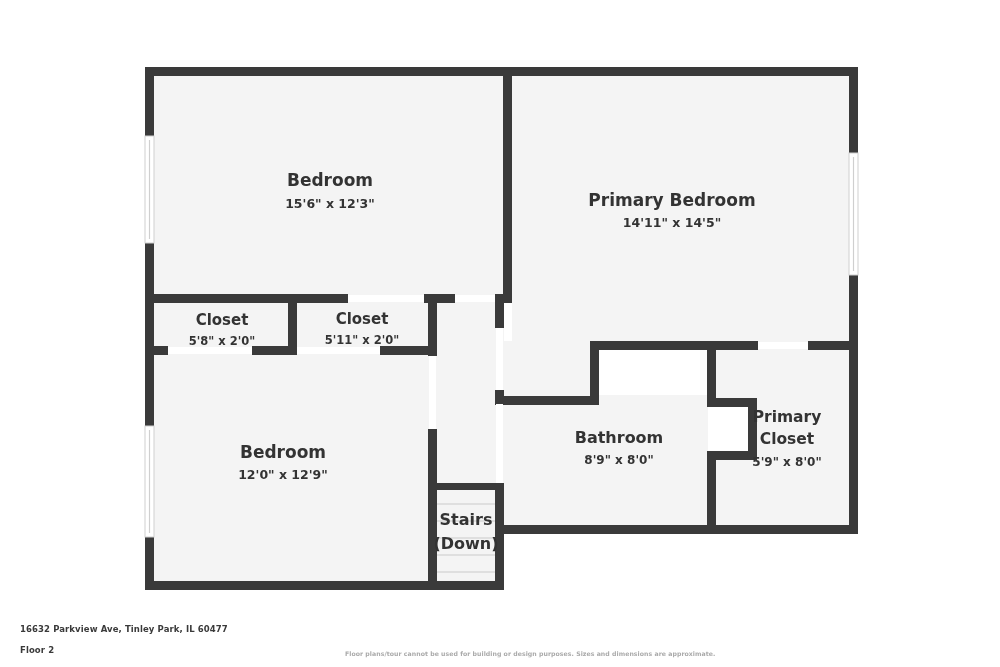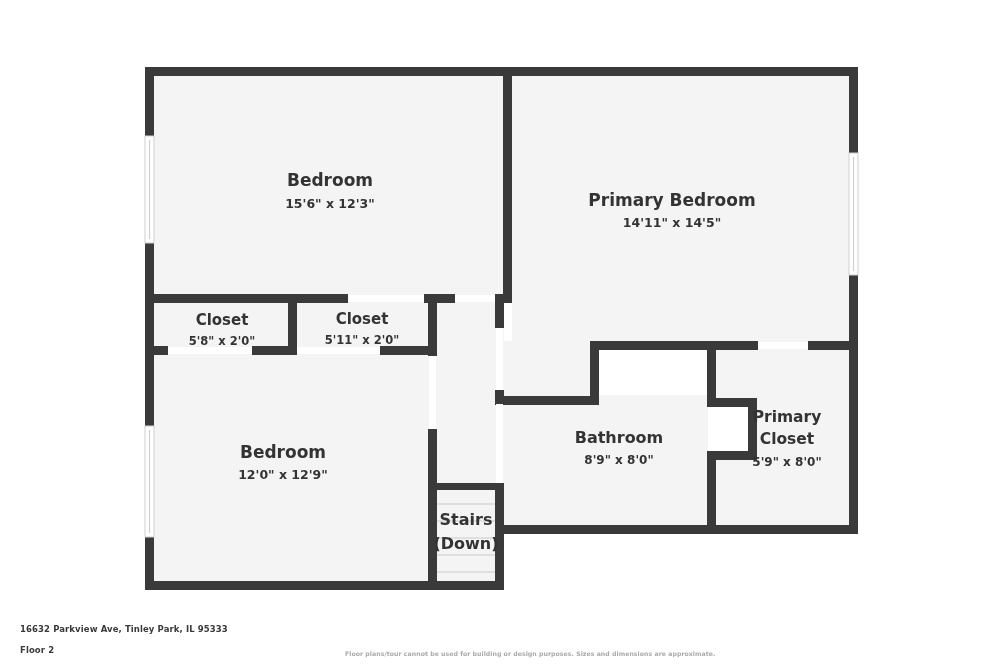--- a/index.html
+++ b/index.html
@@ -188,15 +188,15 @@
 
     <text class="rm-name" x="787" y="422" font-size="15.5">Primary</text>
     <text class="rm-name" x="787" y="444" font-size="15.5">Closet</text>
     <text class="rm-dim" x="787" y="466" font-size="12">5'9" x 8'0"</text>
 
     <text class="rm-name" x="466" y="525" font-size="16">Stairs</text>
     <text class="rm-name" x="466" y="549" font-size="16">(Down)</text>
   </g>
 </svg>
 
-<div class="footer-addr">16632 Parkview Ave, Tinley Park, IL 95333</div>
+<div class="footer-addr">16632 Parkview Ave, Tinley Park, IL 60477</div>
 <div class="footer-floor">Floor 2</div>
 <div class="footer-disclaimer">Floor plans/tour cannot be used for building or design purposes. Sizes and dimensions are approximate.</div>
 
 </body></html>

